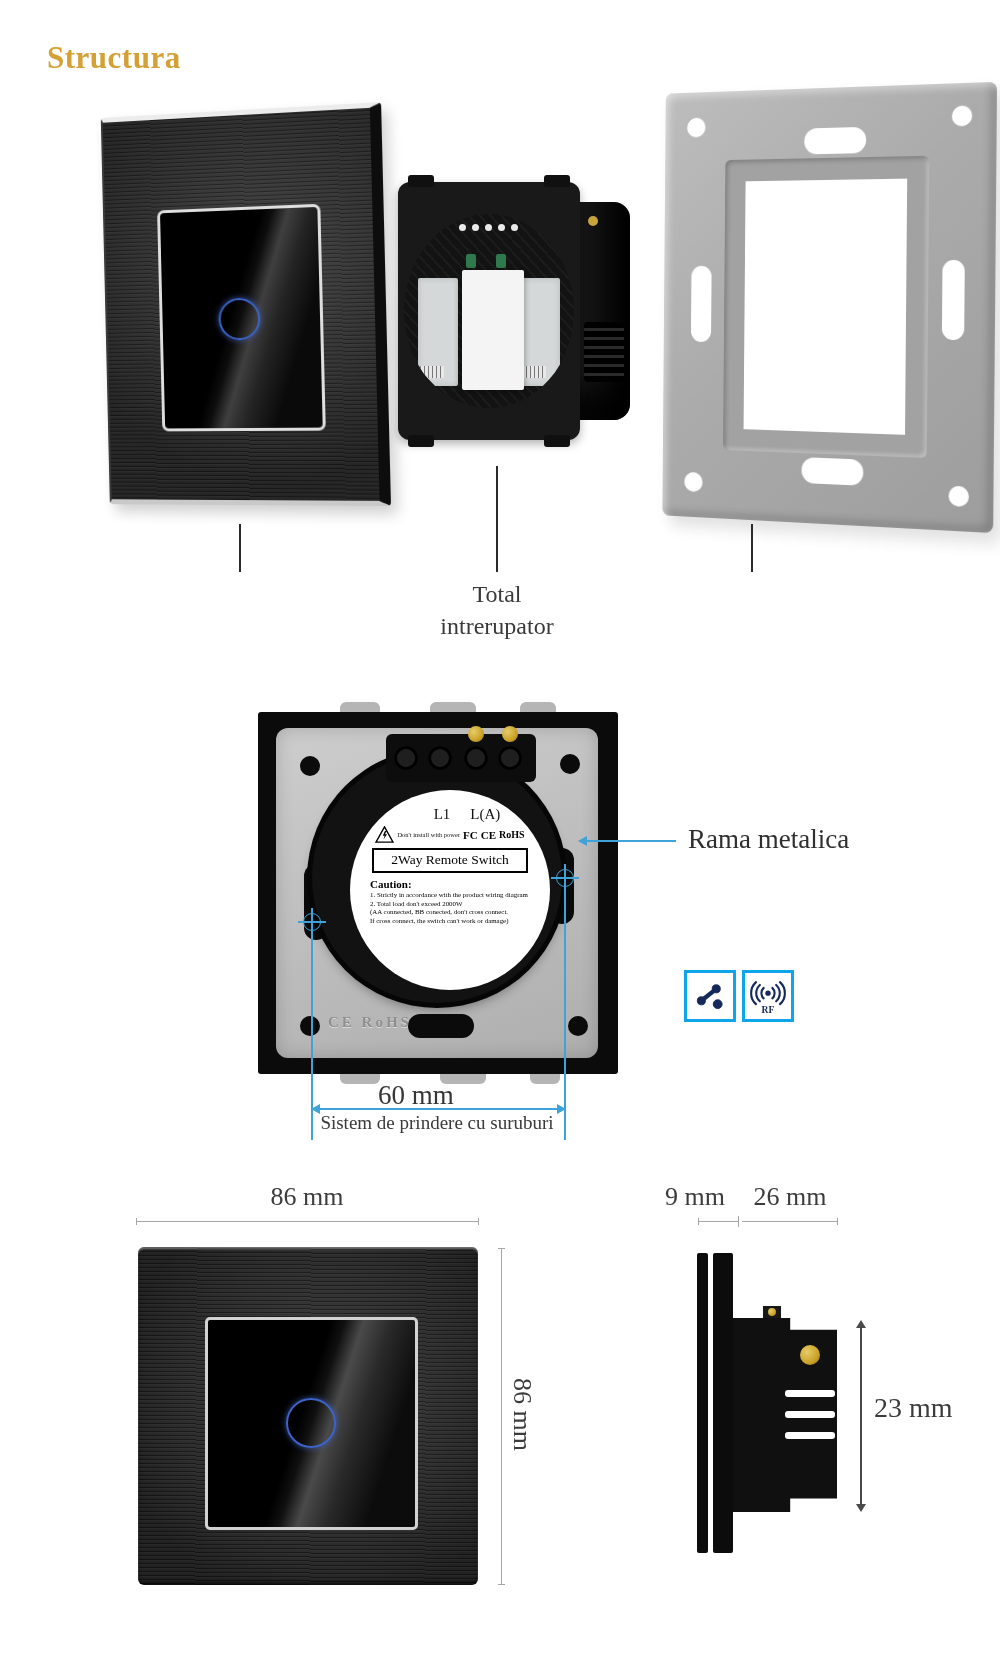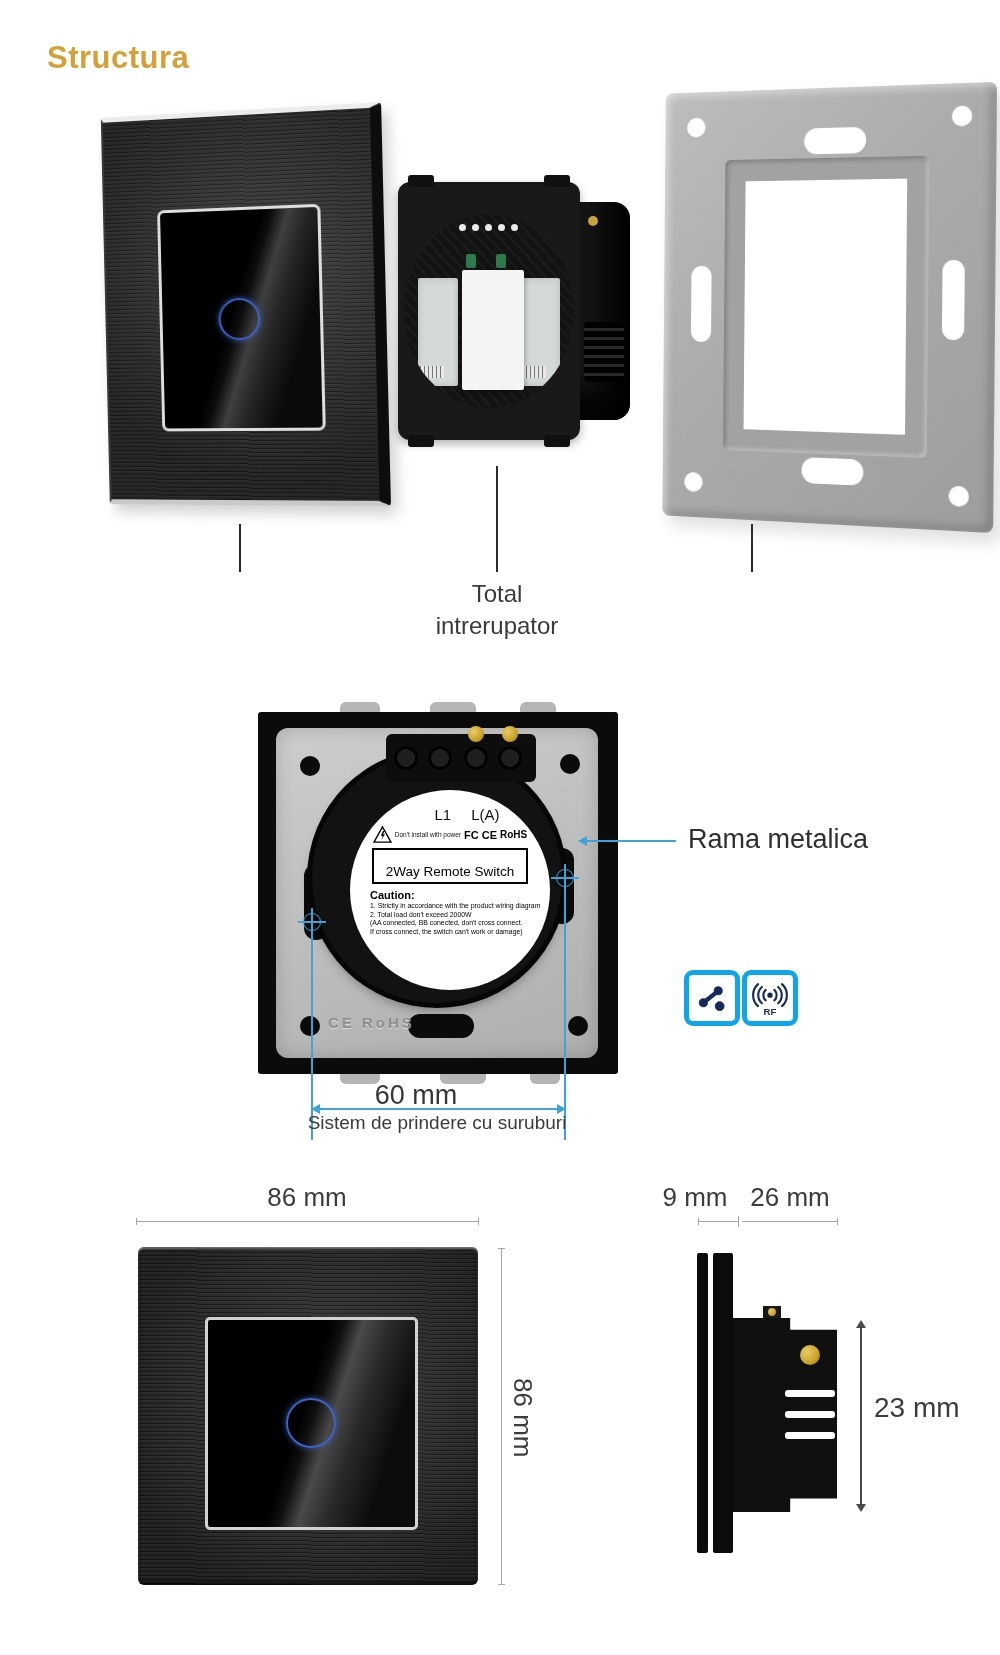--- a/index.html
+++ b/index.html
@@ -1,17 +1,17 @@
 <!DOCTYPE html>
 <html><head>
 <meta charset="utf-8">
 <style>
   html,body{margin:0;padding:0;background:#fff;}
   #canvas{position:relative;width:1000px;height:1655px;background:#ffffff;overflow:hidden;
-          font-family:Liberation Sans, sans-serif;color:#3c3c3c;}
+          font-family:Liberation Serif, serif;color:#3c3c3c;}
   .abs{position:absolute;}
 
   
   .page-title{left:47px;top:40px;font-size:31px;font-weight:700;color:#D5A137;letter-spacing:.5px;}
 
   
   .panel3d{left:100px;top:110px;width:285px;height:395px;perspective:1100px;}
   .panel3d-face{position:absolute;inset:0;transform:rotateY(-10deg) rotateZ(-1.4deg);
     background:#2c2c2c;
     background-image:repeating-linear-gradient(0.6deg,rgba(255,255,255,.07) 0 1px,rgba(0,0,0,.28) 1px 2px,rgba(255,255,255,.04) 2px 4px),
@@ -70,36 +70,36 @@
   .bv-terms{position:absolute;left:74px;top:-19px;width:150px;height:48px;background:#0d0d0d;border-radius:6px;}
   .bv-well{position:absolute;top:12px;width:24px;height:24px;border-radius:50%;background:#1f1f1f;box-shadow:inset 0 0 0 3px #000;}
   .gold{background:radial-gradient(circle at 35% 35%,#e8cc6a,#c9a227 60%,#8a6d16);border-radius:50%;position:absolute;}
   .bv-label{position:absolute;left:38px;top:37px;width:200px;height:200px;border-radius:50%;background:#fff;overflow:hidden;}
   .bv-l1row{margin-top:16px;display:flex;justify-content:center;gap:20px;padding-left:34px;font-size:15px;color:#111;}
   .bv-certrow{margin-top:3px;display:flex;align-items:center;justify-content:center;gap:3px;}
   .bv-warning{font-size:6.5px;color:#111;}
   .bv-cert{font-size:11px;font-weight:700;color:#000;}
   .bv-cert.rohs{font-size:10px;}
   .bv-product{margin:5px auto 0;width:152px;border:2px solid #000;text-align:center;font-size:13.5px;font-weight:500;
-    padding:14px 0 3px;color:#000;}
+    padding:2px 0 3px;color:#000;}
   .bv-caution-t{margin:5px 0 1px 20px;font-size:11px;font-weight:700;color:#000;}
   .bv-caution-l{margin-left:20px;font-size:6.9px;line-height:8.6px;color:#000;}
 
   .crosshair{width:24px;height:24px;}
   .crosshair .c{position:absolute;inset:3px;border:1.5px solid #3FA2D9;border-radius:50%;}
   .crosshair::before{content:'';position:absolute;left:11px;top:-2px;bottom:-2px;width:1.5px;background:#3FA2D9;}
   .crosshair::after{content:'';position:absolute;top:11px;left:-2px;right:-2px;height:1.5px;background:#3FA2D9;}
   .blue-line{background:#3FA2D9;}
   .arrow-l{width:0;height:0;border-top:5px solid transparent;border-bottom:5px solid transparent;border-right:9px solid #3FA2D9;}
   .arrow-r{width:0;height:0;border-top:5px solid transparent;border-bottom:5px solid transparent;border-left:9px solid #3FA2D9;}
   .callout-text{font-size:27px;color:#2f2f2f;}
   .dim-big{font-size:27px;color:#363636;text-align:center;}
   .dim-caption{font-size:19px;color:#3a3a3a;text-align:center;}
 
-  .badge{width:46px;height:46px;border:5px solid #0ea5e9;border-radius:9px;background:#fff;}
+  .badge{width:46px;height:46px;border:3px solid #0ea5e9;border-radius:0;background:#fff;}
 
   
   .dim-text{font-size:26px;color:#3c3c3c;text-align:center;}
   .dimline{background:#a6a6a6;}
   .tick{background:#a6a6a6;}
   .front-panel{left:138px;top:1247px;width:340px;height:338px;border-radius:6px;background:#2d2d2d;
     background-image:repeating-linear-gradient(0.5deg,rgba(255,255,255,.06) 0 1px,rgba(0,0,0,.3) 1px 2px,rgba(255,255,255,.03) 2px 4px),
                      radial-gradient(circle at 55% 45%,rgba(255,255,255,.08),rgba(0,0,0,.4) 80%);
     box-shadow:inset 0 2px 2px rgba(255,255,255,.35),inset 0 -3px 4px rgba(0,0,0,.6);}
   .front-glass{left:205px;top:1317px;width:207px;height:207px;border:3px solid #d2d2d2;border-radius:5px;

